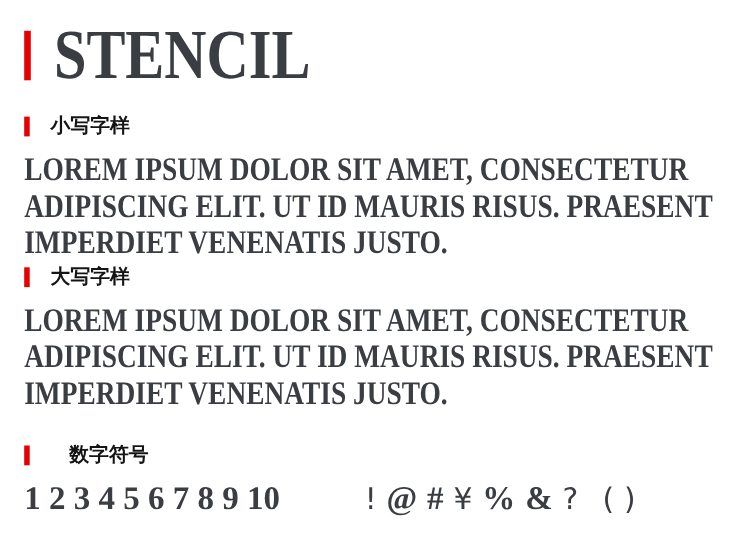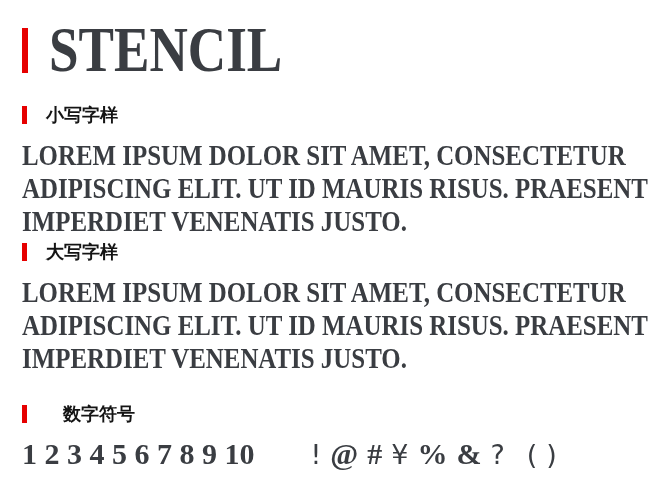--- a/index.html
+++ b/index.html
@@ -79,20 +79,21 @@
     transform-origin: left top;
     white-space: nowrap;
   }
   .sample .line { display: block; }
 
   
   .numrow {
     display: flex;
     align-items: baseline;
     margin-top: 2px;
+    gap: 21px;
   }
   .numbers {
     font-family: "Liberation Serif", "DejaVu Serif", serif;
     font-weight: 700;
     font-size: 30px;
     line-height: 30px;
     color: #3a3d42;
     white-space: pre;
   }
   .symbols {

